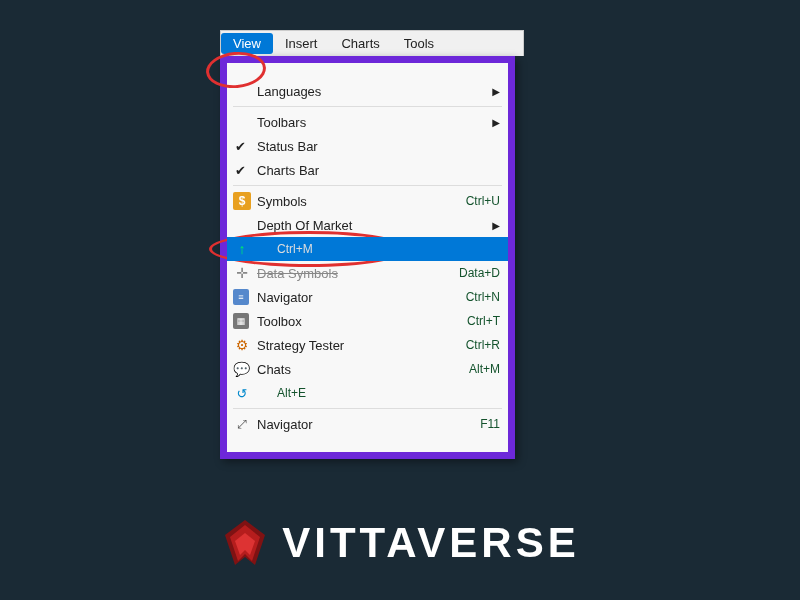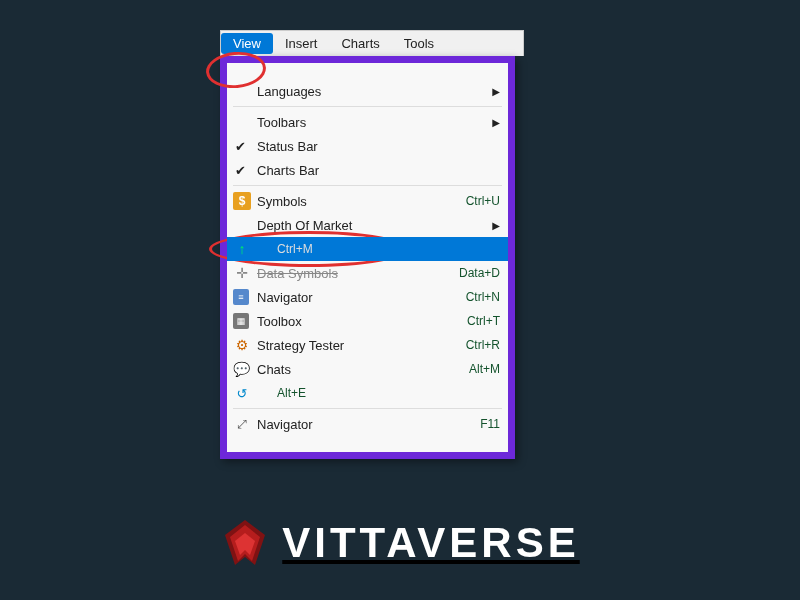--- a/index.html
+++ b/index.html
@@ -169,21 +169,20 @@
     
     .logo-container {
       position: absolute;
       bottom: 30px;
       left: 0;
       right: 0;
       display: flex;
       justify-content: center;
       align-items: center;
       gap: 12px;
-      text-decoration: underline;
     }
 
     .logo-icon {
       width: 50px;
       height: 55px;
     }
 
     .logo-text {
       font-size: 42px;
       font-weight: 700;

